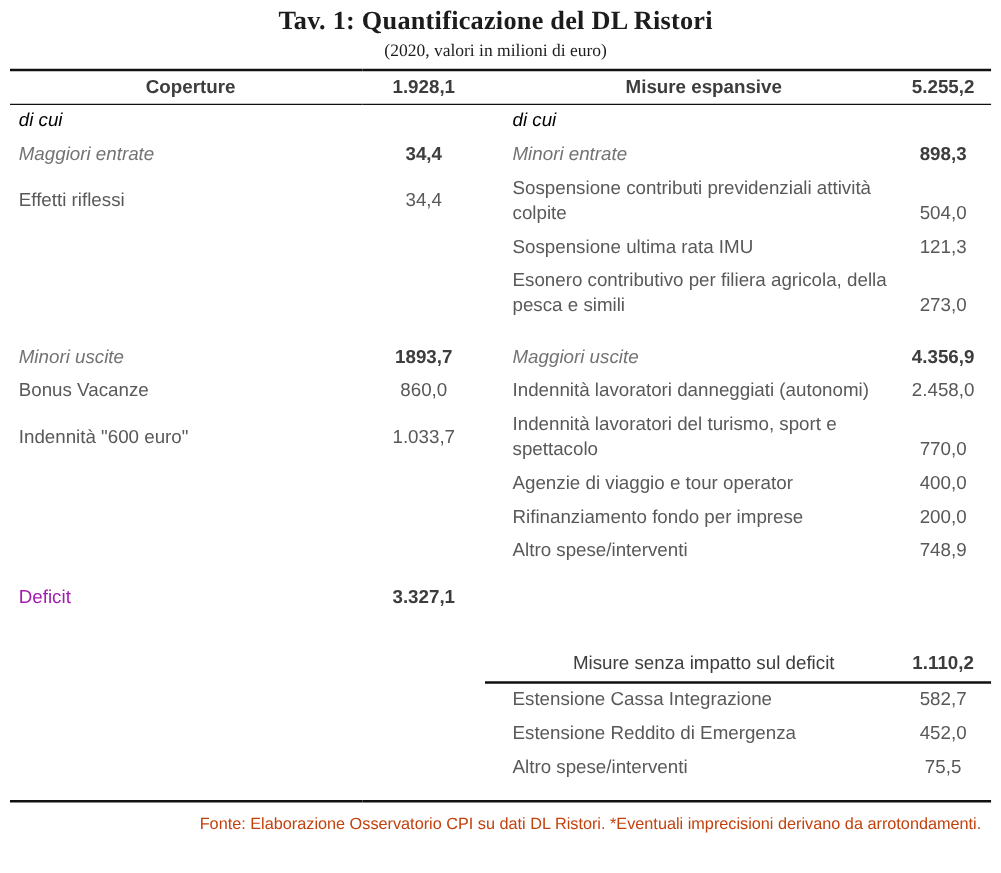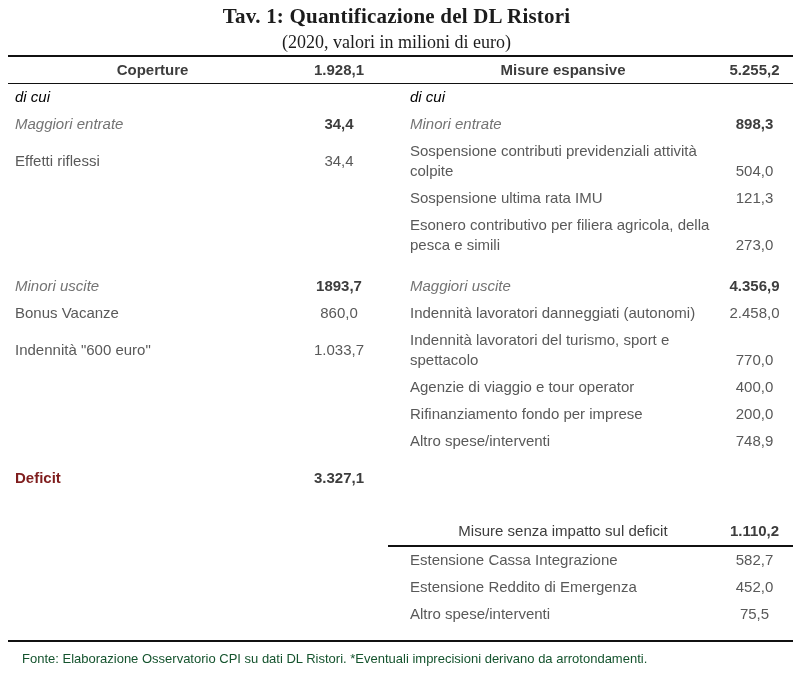--- a/index.html
+++ b/index.html
@@ -19,21 +19,21 @@
     color: #1c1c1c;
   }
   .doc-title {
     margin: 0;
     font-size: 21px;
     font-weight: bold;
     line-height: 27px;
     letter-spacing: 0.2px;
   }
   .doc-subtitle {
-    font-size: 18px;
+    font-size: 14px;
     font-weight: normal;
     line-height: 24px;
   }
   table.main {
     margin: 1px 8px 0 8px;
     width: 785px;
     border-collapse: collapse;
     table-layout: fixed;
     border-bottom: 2px solid #111111;
   }
@@ -60,36 +60,37 @@
     font-weight: bold;
     color: #3d3d3d;
     text-align: center;
     padding-top: 3px;
     padding-bottom: 3px;
   }
   
   td.role-note { font-style: italic; color: #000000; }
   td.role-subtotal { font-weight: normal; font-style: italic; color: #737373; }
   td.role-subtotal-value { font-weight: bold; color: #3d3d3d; }
-  td.role-total { font-weight: bold; color: #7f1d1d; }
+  td.role-total { font-weight: normal; color: #a21caf; }
   td.role-total-value { font-weight: bold; color: #3d3d3d; }
   td.role-section-header { font-weight: normal; color: #3d3d3d; text-align: center; }
   td.role-section-header-value { font-weight: bold; color: #3d3d3d; }
   
   tr.gap-md td { padding-top: 17px; }
   tr.gap-sm td { padding-top: 13px; }
   tr.pad-bottom td { padding-bottom: 16px; }
   
   tr.rule-below-right td.col3,
   tr.rule-below-right td.col4 { border-bottom: 2px solid #111111; }
   .footer-note {
-    padding: 8px 8px 0 22px;
+    padding: 8px 8px 0 7px;
     font-size: 13px;
     line-height: 17px;
-    color: #14532d;
+    color: #c2410c;
+    text-align: right;
   }
 </style>
 </head>
 <body>
 
 <div class="page">
 
   <div class="title-block">
     <h1 class="doc-title">Tav. 1: Quantificazione del DL Ristori</h1>
     <div class="doc-subtitle">(2020, valori in milioni di euro)</div>

